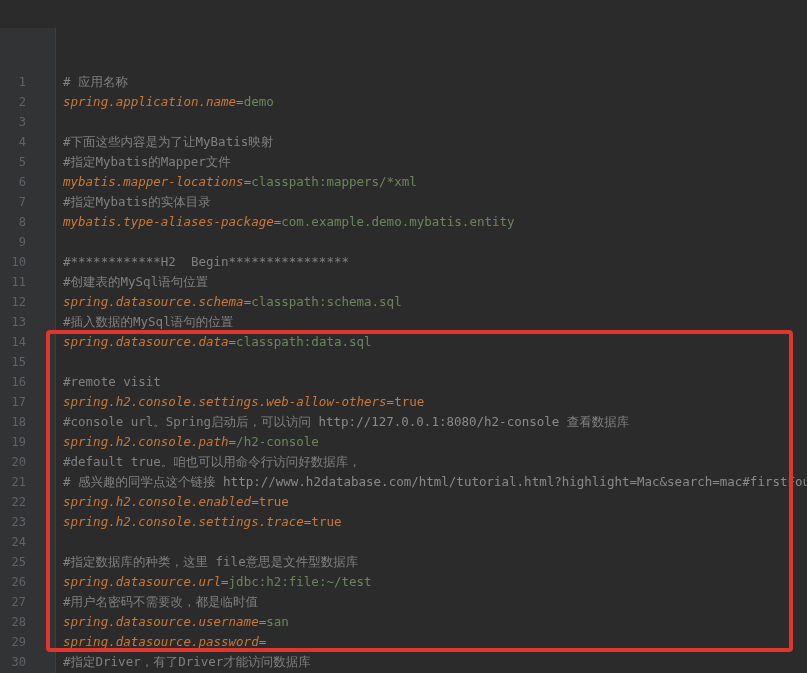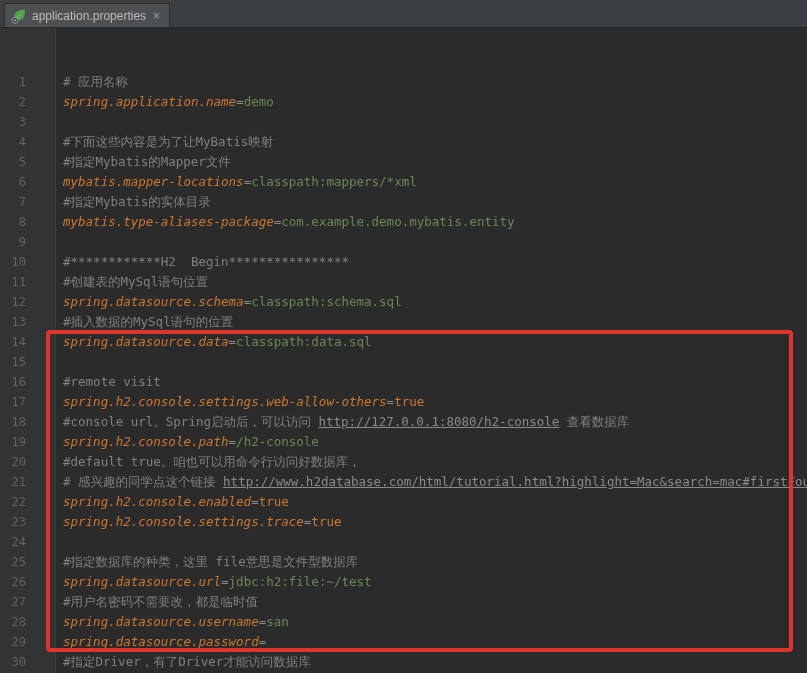--- a/index.html
+++ b/index.html
@@ -30,45 +30,31 @@
           padding-top:4px;font-size:12.5px;line-height:20px;white-space:pre;overflow:hidden;}
   .line{display:flex;height:20px;}
   .ln{display:inline-block;width:26px;text-align:right;color:var(--line-num);flex:0 0 26px;
       font-size:12px;}
   .code{display:inline-block;padding-left:37px;color:#a9b7c6;text-align:right;}
   .seg-comment{color:var(--comment);}
   .seg-key{color:var(--key);font-style:italic;}
   .seg-sep{color:var(--sep);}
   .seg-value{color:var(--value);}
   .seg-bool{color:var(--bool);}
-  .seg-link{color:var(--link);text-decoration:underline;}
+  .seg-link{color:var(--link);}
 
   
   .annotation{position:absolute;left:46px;top:330px;width:747px;height:322px;
               border:4px solid var(--annotation);border-radius:4px;pointer-events:none;z-index:5;}
 </style>
 </head>
 <body>
 
 <div class="window">
 
-  <div class="tabbar">
-    <div class="tab">
-      <span class="tab-icon">
-        <svg viewBox="0 0 16 16" width="16" height="16">
-          <path d="M13.8 1.8c-4.8-.6-8.6 1.1-10 4.3-.9 2.1-.4 4.6 1.1 6.1.2-.8.5-1.6 1-2.3.3 1.2 1.5 2.1 2.9 2.1 3.3 0 5.6-3.4 5-10.2z" fill="#52a34d"></path>
-          <path d="M5.2 11.2c1.6-3.1 4-5.2 6.9-6.6-2.6 2-4.7 4.3-6 7.1l-.9-.5z" fill="#82c341"></path>
-          <circle cx="4" cy="12.3" r="3" fill="#3c3f41" stroke="#9aa0a6" stroke-width="1"></circle>
-          <circle cx="4" cy="12.3" r="1.1" fill="#9aa0a6"></circle>
-        </svg>
-      </span>
-      <span class="tab-label">application.properties</span>
-      <span class="tab-close">×</span>
-    </div>
-  </div>
 
   <div class="editor">
     <div><div class="line"><span class="ln">1</span><span class="code"><span class="seg-comment"># 应用名称</span></span></div><div class="line"><span class="ln">2</span><span class="code"><span class="seg-key">spring.application.name</span><span class="seg-sep">=</span><span class="seg-value">demo</span></span></div><div class="line"><span class="ln">3</span><span class="code"></span></div><div class="line"><span class="ln">4</span><span class="code"><span class="seg-comment">#下面这些内容是为了让MyBatis映射</span></span></div><div class="line"><span class="ln">5</span><span class="code"><span class="seg-comment">#指定Mybatis的Mapper文件</span></span></div><div class="line"><span class="ln">6</span><span class="code"><span class="seg-key">mybatis.mapper-locations</span><span class="seg-sep">=</span><span class="seg-value">classpath:mappers/*xml</span></span></div><div class="line"><span class="ln">7</span><span class="code"><span class="seg-comment">#指定Mybatis的实体目录</span></span></div><div class="line"><span class="ln">8</span><span class="code"><span class="seg-key">mybatis.type-aliases-package</span><span class="seg-sep">=</span><span class="seg-value">com.example.demo.mybatis.entity</span></span></div><div class="line"><span class="ln">9</span><span class="code"></span></div><div class="line"><span class="ln">10</span><span class="code"><span class="seg-comment">#************H2  Begin****************</span></span></div><div class="line"><span class="ln">11</span><span class="code"><span class="seg-comment">#创建表的MySql语句位置</span></span></div><div class="line"><span class="ln">12</span><span class="code"><span class="seg-key">spring.datasource.schema</span><span class="seg-sep">=</span><span class="seg-value">classpath:schema.sql</span></span></div><div class="line"><span class="ln">13</span><span class="code"><span class="seg-comment">#插入数据的MySql语句的位置</span></span></div><div class="line"><span class="ln">14</span><span class="code"><span class="seg-key">spring.datasource.data</span><span class="seg-sep">=</span><span class="seg-value">classpath:data.sql</span></span></div><div class="line"><span class="ln">15</span><span class="code"></span></div><div class="line"><span class="ln">16</span><span class="code"><span class="seg-comment">#remote visit</span></span></div><div class="line"><span class="ln">17</span><span class="code"><span class="seg-key">spring.h2.console.settings.web-allow-others</span><span class="seg-sep">=</span><span class="seg-bool">true</span></span></div><div class="line"><span class="ln">18</span><span class="code"><span class="seg-comment">#console url。Spring启动后，可以访问 </span><span class="seg-link">http://127.0.0.1:8080/h2-console</span><span class="seg-comment"> 查看数据库</span></span></div><div class="line"><span class="ln">19</span><span class="code"><span class="seg-key">spring.h2.console.path</span><span class="seg-sep">=</span><span class="seg-value">/h2-console</span></span></div><div class="line"><span class="ln">20</span><span class="code"><span class="seg-comment">#default true。咱也可以用命令行访问好数据库，</span></span></div><div class="line"><span class="ln">21</span><span class="code"><span class="seg-comment"># 感兴趣的同学点这个链接 </span><span class="seg-link">http://www.h2database.com/html/tutorial.html?highlight=Mac&amp;search=mac#firstFound</span></span></div><div class="line"><span class="ln">22</span><span class="code"><span class="seg-key">spring.h2.console.enabled</span><span class="seg-sep">=</span><span class="seg-bool">true</span></span></div><div class="line"><span class="ln">23</span><span class="code"><span class="seg-key">spring.h2.console.settings.trace</span><span class="seg-sep">=</span><span class="seg-bool">true</span></span></div><div class="line"><span class="ln">24</span><span class="code"></span></div><div class="line"><span class="ln">25</span><span class="code"><span class="seg-comment">#指定数据库的种类，这里 file意思是文件型数据库</span></span></div><div class="line"><span class="ln">26</span><span class="code"><span class="seg-key">spring.datasource.url</span><span class="seg-sep">=</span><span class="seg-value">jdbc:h2:file:~/test</span></span></div><div class="line"><span class="ln">27</span><span class="code"><span class="seg-comment">#用户名密码不需要改，都是临时值</span></span></div><div class="line"><span class="ln">28</span><span class="code"><span class="seg-key">spring.datasource.username</span><span class="seg-sep">=</span><span class="seg-value">san</span></span></div><div class="line"><span class="ln">29</span><span class="code"><span class="seg-key">spring.datasource.password</span><span class="seg-sep">=</span></span></div><div class="line"><span class="ln">30</span><span class="code"><span class="seg-comment">#指定Driver，有了Driver才能访问数据库</span></span></div><div class="line"><span class="ln">31</span><span class="code"></span></div></div>
   </div>
 
   <div class="annotation"></div>
 
 </div>
 
 </body></html>

